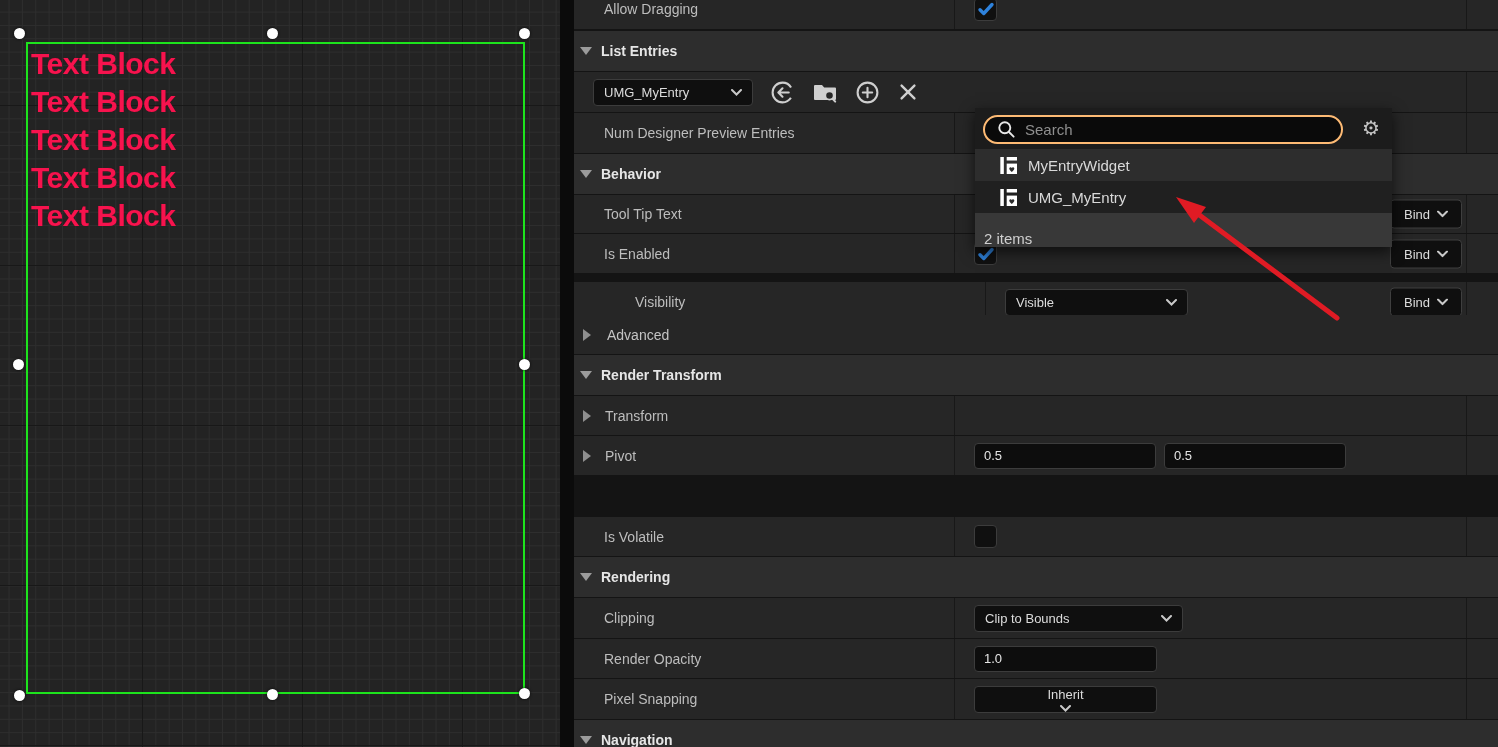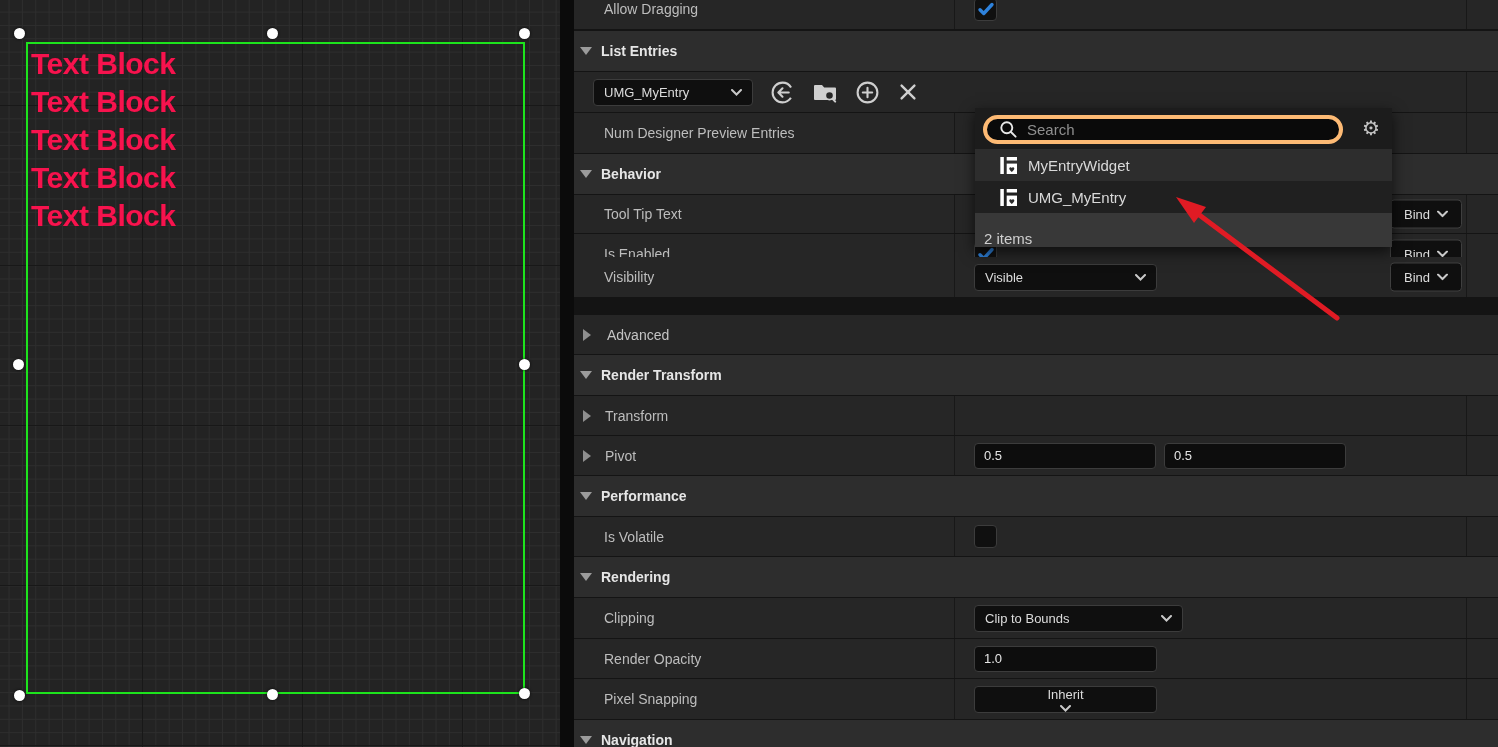--- a/index.html
+++ b/index.html
@@ -79,21 +79,21 @@
   .tool-icon { display:flex; align-items:center; justify-content:center; cursor:pointer; }
 
   
   .picker {
     position:absolute; left:975px; top:108px; width:417px; height:139px;
     background:#1c1c1c; box-shadow:0 5px 14px rgba(0,0,0,.65); z-index:20;
   }
   .picker-searchrow { position:relative; height:41px; }
   .search-pill {
     position:absolute; left:8px; top:7px; width:360px; height:29px;
-    background:#0a0a0a; border:4px solid #fdba74; border-radius:15px;
+    background:#0a0a0a; border:2px solid #fdba74; border-radius:15px;
     display:flex; align-items:center; gap:9px; padding:0 12px;
   }
   .search-pill input {
     background:transparent; border:none; outline:none; color:#e0e0e0;
     font-size:15px; width:280px; font-family:"Liberation Sans",sans-serif;
   }
   .search-pill input::placeholder { color:#8f8f8f; }
   .gear { position:absolute; right:12px; top:8px; font-size:20px; color:#c4c4c4; cursor:pointer; line-height:24px; }
   .picker-item {
     height:32px; display:flex; align-items:center; gap:11px; padding-left:25px;
@@ -233,21 +233,21 @@
         <span class="bind-btn">
           <span>Bind</span>
           <svg width="11" height="7" viewBox="0 0 11 7">
               <path d="M1 1 l4.5 4.5 L10 1" stroke="#c9c9c9" stroke-width="2" fill="none" stroke-linecap="round"></path>
             </svg>
         </span>
       </div>
       <div class="cell-tail"></div>
     </div>
 
-    <div class="drow" style="top:257px; height:40px;">
+    <div class="drow" style="top:282px; height:40px;padding-left:31px;">
       <div class="cell-label">
         <span class="prop-label">Visibility</span>
       </div>
       <div class="cell-value">
         <span class="combo" style="width:183px;">
           <span class="combo-text">Visible</span>
           <svg width="11" height="7" viewBox="0 0 11 7">
               <path d="M1 1 l4.5 4.5 L10 1" stroke="#c9c9c9" stroke-width="2" fill="none" stroke-linecap="round"></path>
             </svg>
         </span>
@@ -285,24 +285,20 @@
         <span class="tri-right"></span>
         <span class="prop-label">Pivot</span>
       </div>
       <div class="cell-value" style="gap:8px;">
         <input class="num-input" style="width: 182px;" value="0.5">
         <input class="num-input" style="width: 182px;" value="0.5">
       </div>
       <div class="cell-tail"></div>
     </div>
 
-    <div class="drow header" style="top:476px; height:40px;">
-      <span class="tri-down"></span>
-      <span class="hdr-label">Performance</span>
-    </div>
 
     <div class="drow" style="top:517px; height:39px;">
       <div class="cell-label">
         <span class="prop-label">Is Volatile</span>
       </div>
       <div class="cell-value">
         <span class="checkbox"></span>
       </div>
       <div class="cell-tail"></div>
     </div>

